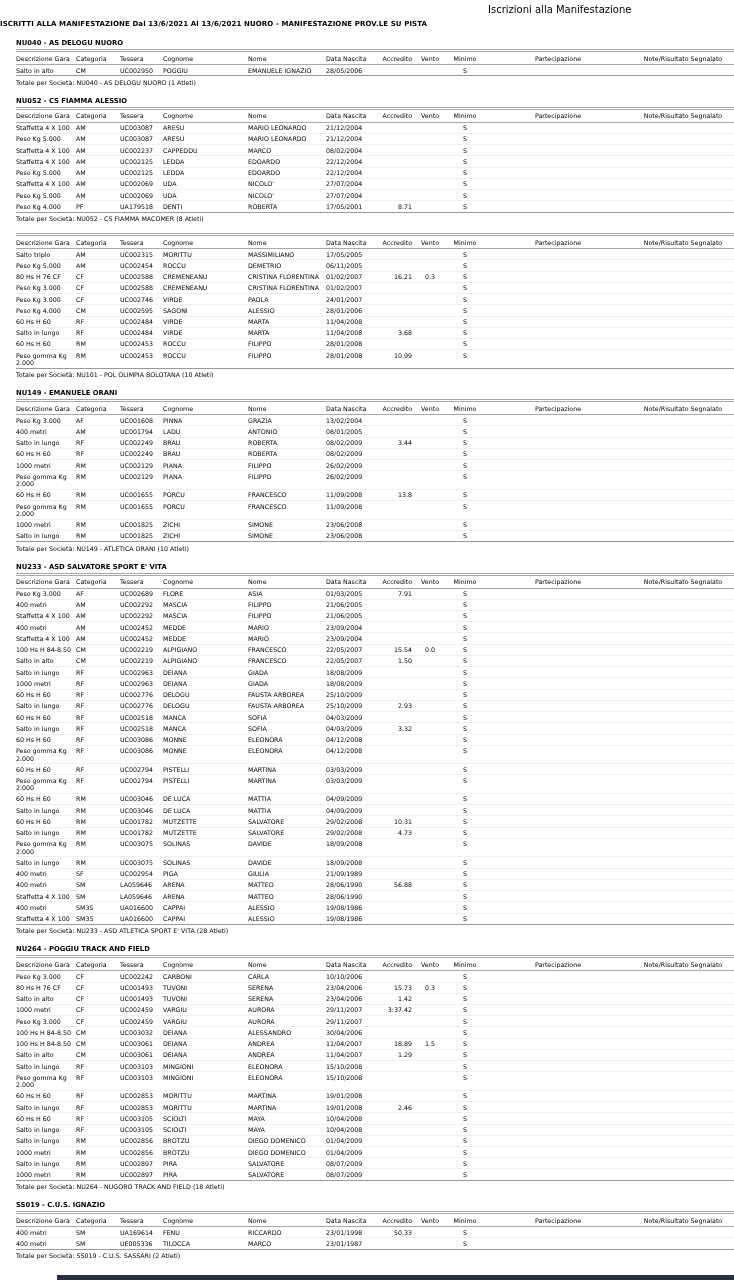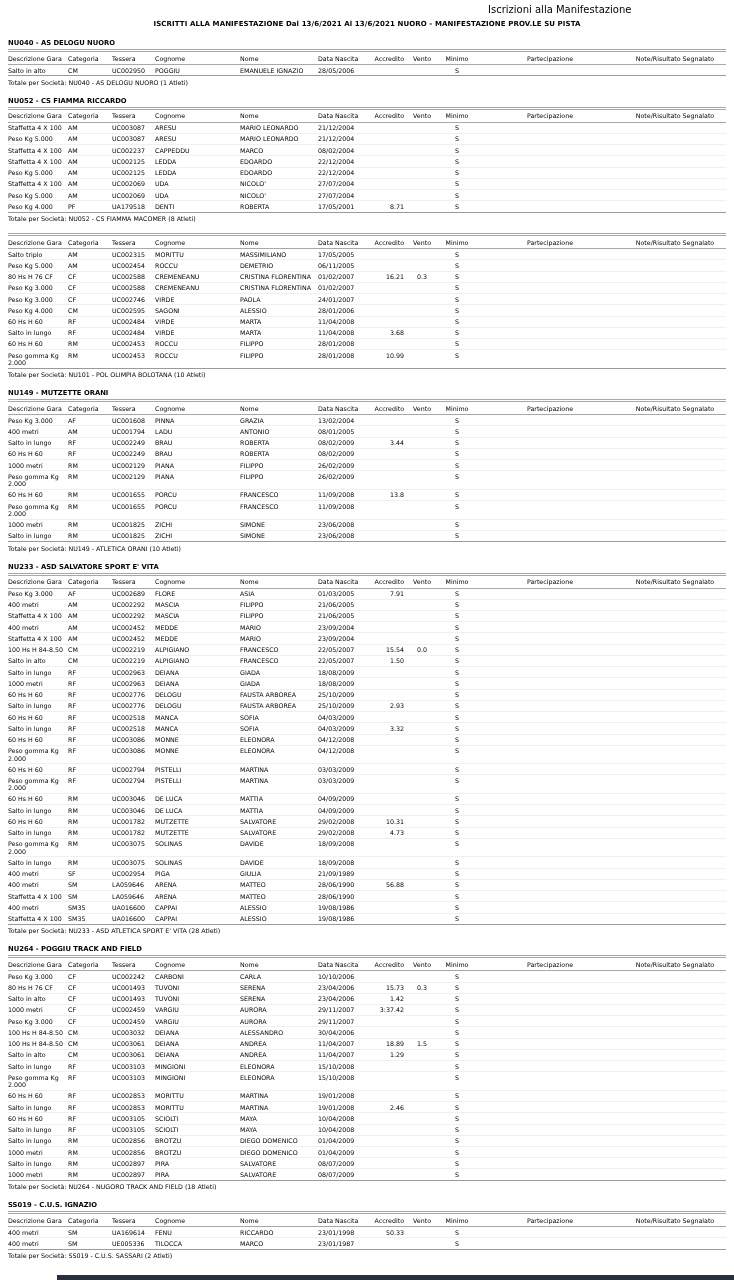--- a/index.html
+++ b/index.html
@@ -1,20 +1,20 @@
 <!DOCTYPE html>
 <html><head>
 <meta charset="utf-8">
 <style>
   * { margin:0; padding:0; box-sizing:border-box; }
   html, body { width:734px; height:1280px; background:#ffffff; overflow:hidden; }
   body { font-family:"DejaVu Sans","Liberation Sans",sans-serif; color:#000; position:relative; }
   .print-header { position:absolute; top:4px; left:452px; font-size:10px; color:#000;margin-left:36px; }
-  .doc-title { text-align:center; font-weight:bold; font-size:7px; margin-top:20px; letter-spacing:0.1px; }
-  .content { padding:0 8px; }
+  .doc-title { text-align:left; font-weight:bold; font-size:7px; margin-top:20px; letter-spacing:0.1px; }
+  .content { padding:0 16px; }
   .section { margin-top:11px; }
   .section-title { font-weight:bold; font-size:6.8px; margin-bottom:2px; }
   table { width:100%; border-collapse:collapse; table-layout:fixed; }
   thead th {
     font-size:6.3px; font-weight:normal; text-align:left;
     border-top:3px double #a8a8a8; border-bottom:1px solid #a8a8a8;
     padding:2.5px 2px 2.5px 0; white-space:nowrap; overflow:hidden;
   }
   tbody td {
     font-size:6.3px; line-height:1.15; padding:1.5px 2px 1.5px 0;
@@ -78,21 +78,21 @@
               <td class="a-center"></td>
               <td class="a-center">S</td>
               <td></td>
               <td></td>
             </tr>
           </tbody>
         </table>
         <div class="section-total">Totale per Società: NU040 - AS DELOGU NUORO (1 Atleti)</div>
       </div>
       <div class="section">
-        <div class="section-title">NU052 - CS FIAMMA RICCARDO</div>
+        <div class="section-title">NU052 - CS FIAMMA ALESSIO</div>
         <table>
           <colgroup>
             <col style="width: 60px;">
             <col style="width: 44px;">
             <col style="width: 43px;">
             <col style="width: 85px;">
             <col style="width: 78px;">
             <col style="width: 52px;">
             <col style="width: 36px;">
             <col style="width: 34px;">
@@ -383,21 +383,21 @@
               <td class="a-center"></td>
               <td class="a-center">S</td>
               <td></td>
               <td></td>
             </tr>
           </tbody>
         </table>
         <div class="section-total">Totale per Società: NU101 - POL OLIMPIA BOLOTANA (10 Atleti)</div>
       </div>
       <div class="section">
-        <div class="section-title">NU149 - MUTZETTE ORANI</div>
+        <div class="section-title">NU149 - EMANUELE ORANI</div>
         <table>
           <colgroup>
             <col style="width: 60px;">
             <col style="width: 44px;">
             <col style="width: 43px;">
             <col style="width: 85px;">
             <col style="width: 78px;">
             <col style="width: 52px;">
             <col style="width: 36px;">
             <col style="width: 34px;">

